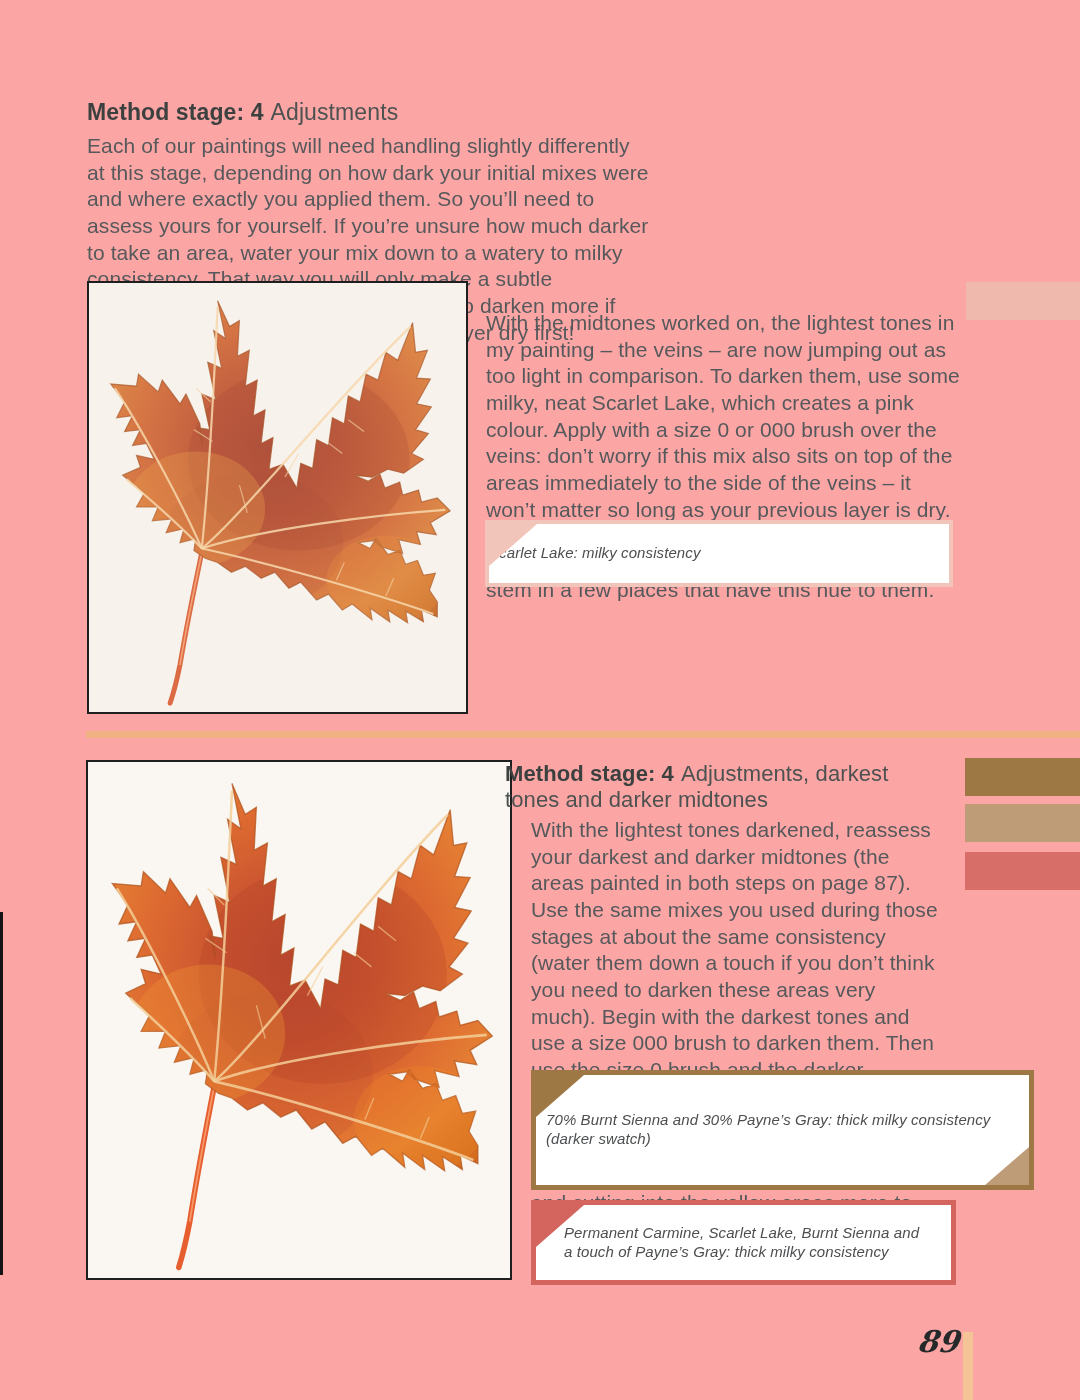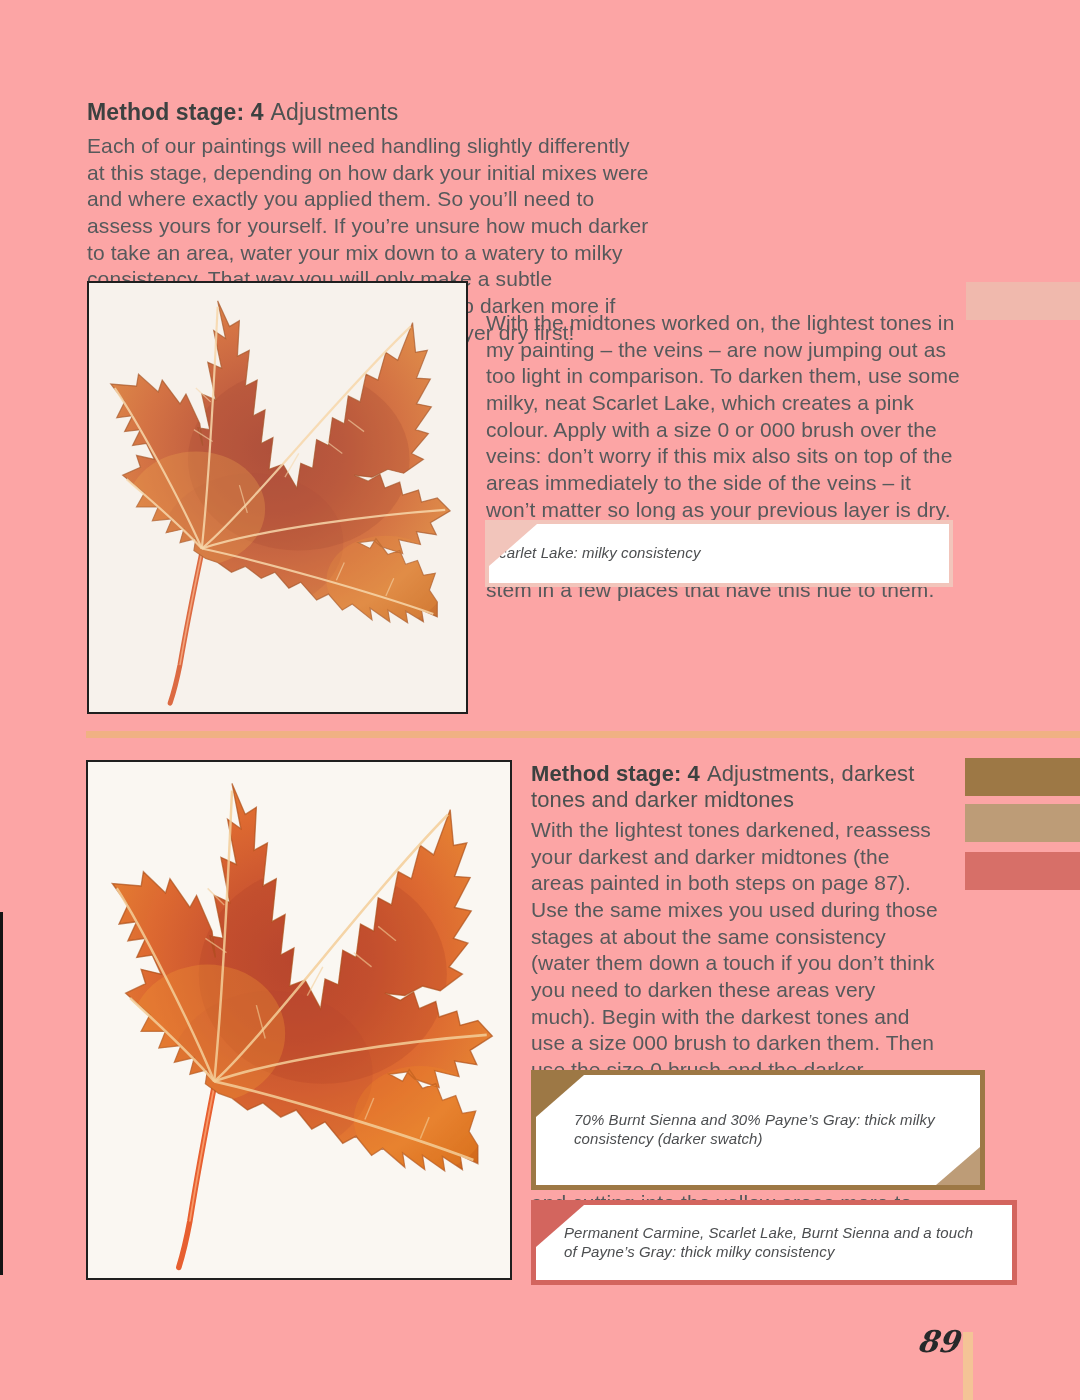--- a/index.html
+++ b/index.html
@@ -97,36 +97,36 @@
   </div>
 
   <div class="abs divider" style="left: 86px; top: 731px; width: 994px; background-color: rgb(240, 177, 131);"></div>
 
   <div class="abs frame frame2" style="left:86px;top:760px;width:426px;height:520px;">
     <svg class="leaf-svg leaf-dark" viewBox="0 0 381 433" preserveAspectRatio="none">
         <use href="#leafArt"></use>
       </svg>
   </div>
 
-  <h2 class="abs" style="left:531px;top:761px;font-size:22px;width:432px;">
+  <h2 class="abs" style="left:505px;top:761px;font-size:22px;width:432px;">
     <span class="h-bold">Method stage: 4</span><span class="h-light">Adjustments, darkest tones and darker midtones</span>
   </h2>
   <p class="abs body-text" style="left:531px;top:817px;width:410px;">With the lightest tones darkened, reassess your darkest and darker midtones (the areas painted in both steps on page 87). Use the same mixes you used during those stages at about the same consistency (water them down a touch if you don’t think you need to darken these areas very much). Begin with the darkest tones and use a size 000 brush to darken them. Then use the size 0 brush and the darker midtone mix to darken larger areas, stippling to create texture. Then use the size 000 brush with this mix to work on the undersides of the veins on the top lobes and cutting into the yellow areas more to add a further level of detail where required.</p>
 
   <div class="abs swatch" style="left: 965px; top: 758px; width: 115px; height: 38px; background-color: rgb(157, 120, 69);"></div>
   <div class="abs swatch" style="left: 965px; top: 804px; width: 115px; height: 38px; background-color: rgb(189, 156, 119);"></div>
   <div class="abs swatch" style="left: 965px; top: 852px; width: 115px; height: 38px; background-color: rgb(215, 111, 104);"></div>
 
-  <div class="abs caption-box" style="left:531px;top:1070px;width:454px;height:120px;border:5px solid #9d7845;padding:10px 6px 10px 38px;justify-content:center;gap:4px;">
+  <div class="abs caption-box" style="left:531px;top:1070px;width:503px;height:120px;border:5px solid #9d7845;padding:10px 6px 10px 10px;justify-content:center;gap:4px;">
     <div class="fold fold-tl" style="background-color: rgb(157, 120, 69);"></div>
     <div class="fold fold-br" style="background-color: rgb(189, 156, 119);"></div>
     <p class="caption-text">70% Burnt Sienna and 30% Payne’s Gray: thick milky consistency (darker swatch)</p>
   </div>
 
-  <div class="abs caption-box" style="left:531px;top:1200px;width:486px;height:85px;border:5px solid #d3655e;padding:6px 26px 6px 28px;">
+  <div class="abs caption-box" style="left:531px;top:1200px;width:425px;height:85px;border:5px solid #d3655e;padding:6px 26px 6px 28px;">
     <div class="fold fold-tl" style="background-color: rgb(211, 101, 94);"></div>
     <p class="caption-text">Permanent Carmine, Scarlet Lake, Burnt Sienna and a touch of Payne’s Gray: thick milky consistency</p>
   </div>
 
   <div class="abs edge-mark" style="left:0;top:912px;width:3px;height:363px;"></div>
 
   <div class="abs page-num" style="left:920px;top:1324px;">89</div>
   <div class="abs footer-bar" style="left: 963px; top: 1332px; height: 68px; background-color: rgb(244, 196, 150);"></div>
 
 </div>

